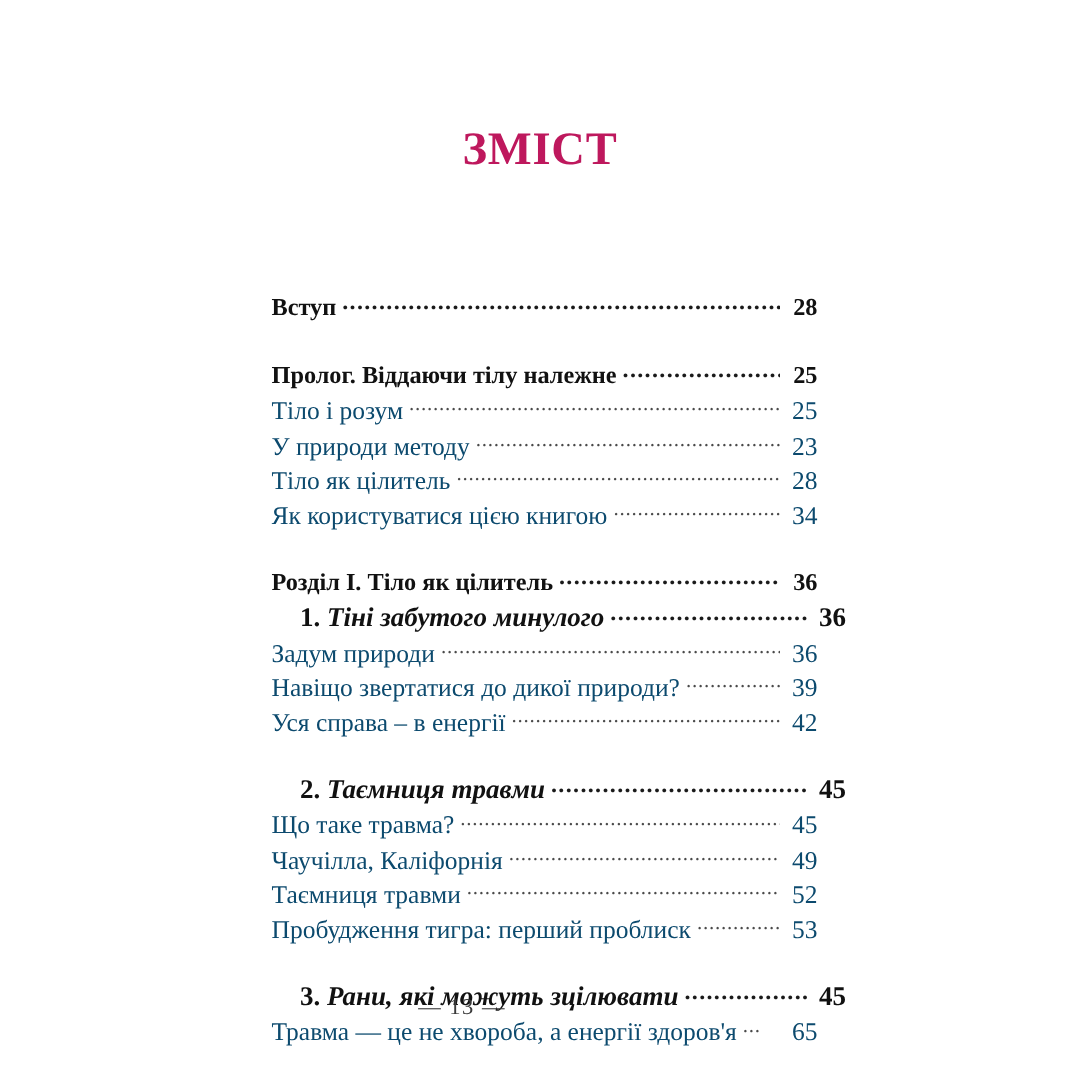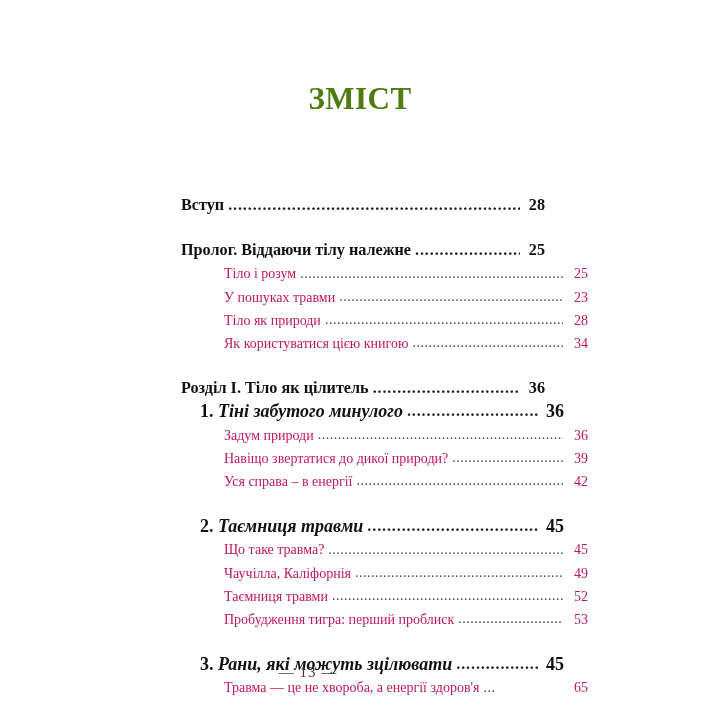--- a/index.html
+++ b/index.html
@@ -27,41 +27,41 @@
   .toc-title {
     position: absolute;
     top: 82px;
     left: 0;
     width: 720px;
     text-align: center;
     font-size: 31px;
     font-weight: bold;
     letter-spacing: 0.5px;
     line-height: 1.1;
-    color: #4d7c0f;
+    color: #be185d;
   }
 
   
   .toc-body {
     position: absolute;
     top: 194px;
     left: 181px;
     width: 364px;
   }
 
   .toc-group {
     margin-bottom: 0;
   }
   .toc-group + .toc-group {
     margin-top: 22px;
   }
 
   .toc-entry {
     display: flex;
-    align-items: flex-end;
+    align-items: center;
     width: 100%;
     line-height: 23.2px;
     white-space: nowrap;
   }
 
   .toc-entry .label {
     flex: 0 0 auto;
     max-width: 88%;
     overflow: hidden;
   }
@@ -106,25 +106,24 @@
     font-weight: bold;
     margin-left: 19px;
   }
   .lvl1 .num { font-style: normal; font-weight: bold; }
   .lvl1 .chapter-title { font-style: italic; font-weight: bold; }
   .lvl1 .leader::after { font-size: 16px; letter-spacing: 0.9px; font-weight: bold; }
   .lvl1 .pageno { font-weight: bold; }
 
   
   .lvl2 {
-    font-size: 14px;
+    font-size: 17px;
     font-weight: normal;
-    margin-left: 43px;
     line-height: 23.2px;
-    color: #be185d;
+    color: #0c4a6e;
   }
   .lvl2 .leader::after { font-size: 14px; letter-spacing: 0.5px; color: #4a4a4a; }
   .lvl2 .pageno { font-weight: normal; }
 
   
   .short-leader .leader::after {
     content: "...";
     letter-spacing: 0.5px;
   }
 
@@ -160,26 +159,26 @@
           <span class="label"><span>Пролог. Віддаючи тілу належне</span></span>
           <span class="leader"></span>
           <span class="pageno">25</span>
         </div>
         <div class="toc-entry lvl2">
           <span class="label"><span>Тіло і розум</span></span>
           <span class="leader"></span>
           <span class="pageno">25</span>
         </div>
         <div class="toc-entry lvl2">
-          <span class="label"><span>У пошуках травми</span></span>
+          <span class="label"><span>У природи методу</span></span>
           <span class="leader"></span>
           <span class="pageno">23</span>
         </div>
         <div class="toc-entry lvl2">
-          <span class="label"><span>Тіло як природи</span></span>
+          <span class="label"><span>Тіло як цілитель</span></span>
           <span class="leader"></span>
           <span class="pageno">28</span>
         </div>
         <div class="toc-entry lvl2">
           <span class="label"><span>Як користуватися цією книгою</span></span>
           <span class="leader"></span>
           <span class="pageno">34</span>
         </div>
       </div>
       <div class="toc-group">

